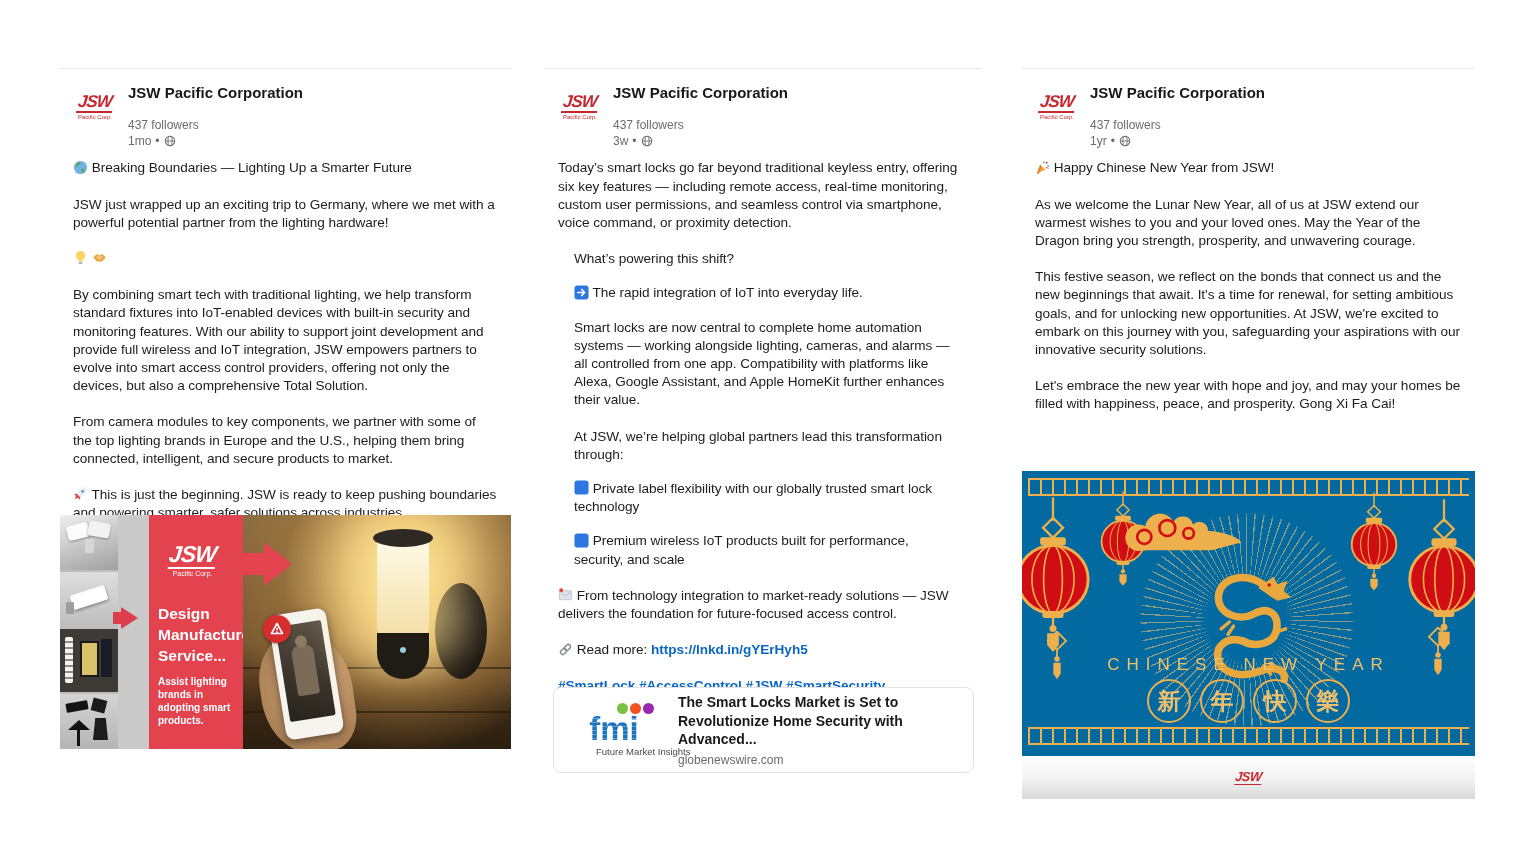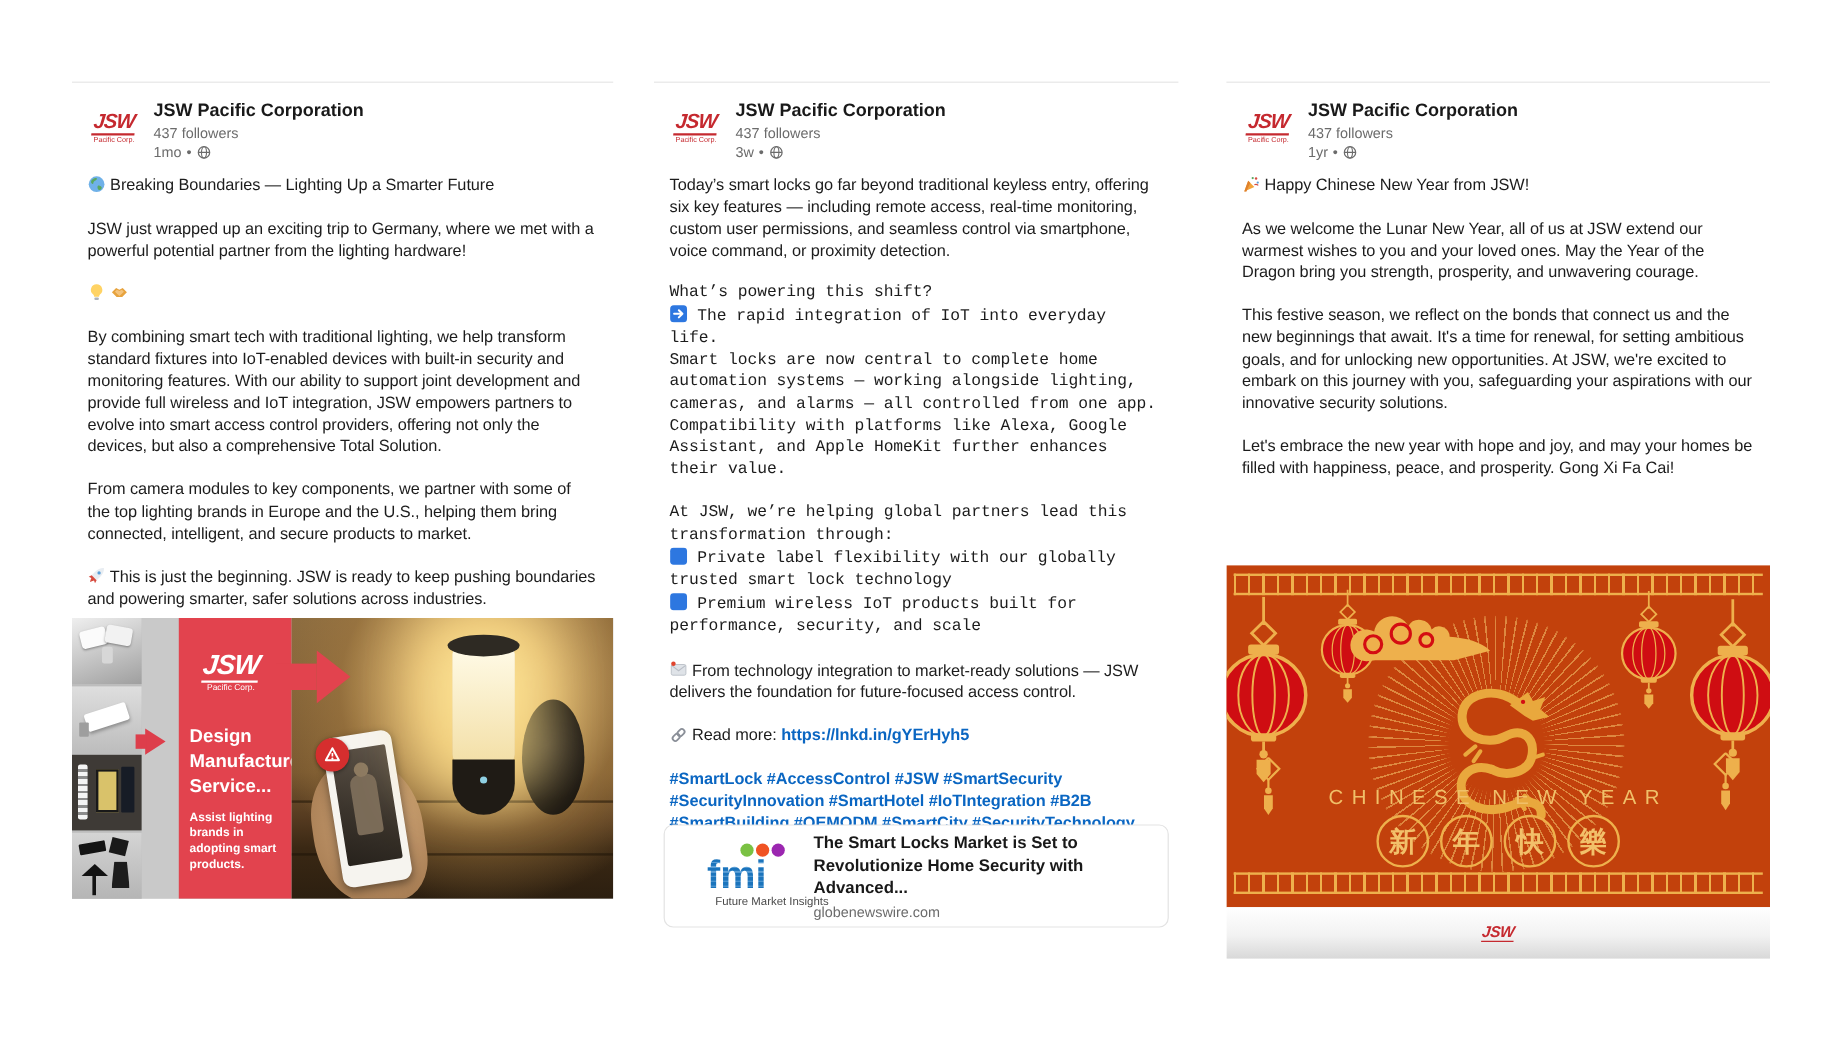--- a/index.html
+++ b/index.html
@@ -15,28 +15,28 @@
 
   
   .hdr{display:flex;padding:15px 13px 0 13px;gap:11px;align-items:flex-start;}
   .avatar{width:44px;height:44px;flex:none;background:#fff;display:flex;flex-direction:column;
           align-items:center;justify-content:center;cursor:pointer;}
   .jsw-word{color:#c5292f;font-weight:bold;font-style:italic;font-size:17px;letter-spacing:-1px;
             line-height:1;transform:skewX(-6deg);border-bottom:2px solid #c5292f;padding:0 1px 1px 1px;}
   .jsw-sub{color:#c5292f;font-size:6px;line-height:1;margin-top:1px;white-space:nowrap;}
   .meta{min-width:0;}
   .author{font-size:15px;font-weight:700;color:#191919;line-height:1.25;cursor:pointer;}
-  .followers{font-size:12px;color:#6b6b6b;line-height:1.3;margin-top:1px;}
+  .followers{font-size:12px;color:#6b6b6b;line-height:1.3;margin-top:15px;}
   .time{font-size:12px;color:#6b6b6b;display:flex;align-items:center;gap:4px;margin-top:1px;}
 
   
   .pbody{padding:11px 13px 0 13px;font-size:13.6px;line-height:18.2px;color:#1c1c1c;letter-spacing:-0.05px;}
   .para{margin:18px 0 0 0;}
   .para:first-child{margin-top:0;}
-  .line{margin:0;font-family:Liberation Mono, monospace;}
+  .line{margin:16px;}
   .emo{width:15px;height:15px;vertical-align:-2.5px;display:inline-block;}
   .blue{color:#0a66c2;font-weight:700;text-decoration:none;cursor:pointer;}
 
   
   .media1{position:absolute;left:0;top:446px;width:451px;height:234px;overflow:hidden;background:#c9c9c9;cursor:pointer;}
   .thumbs{position:absolute;left:0;top:0;width:58px;height:234px;background:#bdbdbd;}
   .thumb{position:absolute;left:0;width:58px;overflow:hidden;}
   .t1{top:0;height:55px;background:linear-gradient(160deg,#efefef,#9f9f9f);}
   .t2{top:57px;height:55px;background:linear-gradient(180deg,#dedede,#bdbdbd);}
   .t3{top:114px;height:63px;background:#3e3a36;}
@@ -89,21 +89,21 @@
   .fmi-dot{width:11px;height:11px;border-radius:50%;}
   .fmi-word{font-size:33px;font-weight:bold;color:#1b74bc;line-height:0.85;letter-spacing:0;
             background:repeating-linear-gradient(#1b74bc 0 3px,#5ea0d6 3px 4px);-webkit-background-clip:text;background-clip:text;-webkit-text-fill-color:transparent;}
   .fmi-caption{font-size:9.5px;color:#4a4a4a;margin-top:3px;white-space:nowrap;margin-left:32px;}
   .card-text{min-width:0;}
   .card-title{font-size:14px;font-weight:700;color:#191919;line-height:1.35;}
   .card-domain{font-size:12px;color:#6b6b6b;margin-top:4px;}
 
   
   .media3{position:absolute;left:0;top:402px;width:453px;height:328px;overflow:hidden;cursor:pointer;}
-  .cny-red{position:absolute;left:0;top:0;width:453px;height:285px;background:#c2410c;overflow:hidden;}
+  .cny-red{position:absolute;left:0;top:0;width:453px;height:285px;background:#0369a1;overflow:hidden;}
   .meander{position:absolute;left:6px;right:6px;height:18px;
     background-image:repeating-linear-gradient(90deg,#eeb04c 0 2px,rgba(0,0,0,0) 2px 12px),linear-gradient(#eeb04c,#eeb04c),linear-gradient(#eeb04c,#eeb04c);
     background-size:auto 100%,100% 2px,100% 2px;background-position:0 0,0 0,0 100%;background-repeat:repeat-x,no-repeat,no-repeat;}
   .m-top{top:7px;} .m-bottom{top:256px;}
   .rays{position:absolute;left:118px;top:42px;width:214px;height:214px;border-radius:50%;
     background:repeating-conic-gradient(rgba(244,196,108,0) 0deg 4deg,rgba(244,196,108,.55) 4deg 4.8deg);
     -webkit-mask:radial-gradient(circle,transparent 0 26%,#000 32% 68%,transparent 74%);
     mask:radial-gradient(circle,transparent 0 26%,#000 32% 68%,transparent 74%);}
   .lantern{position:absolute;}
   .knot{position:absolute;}

